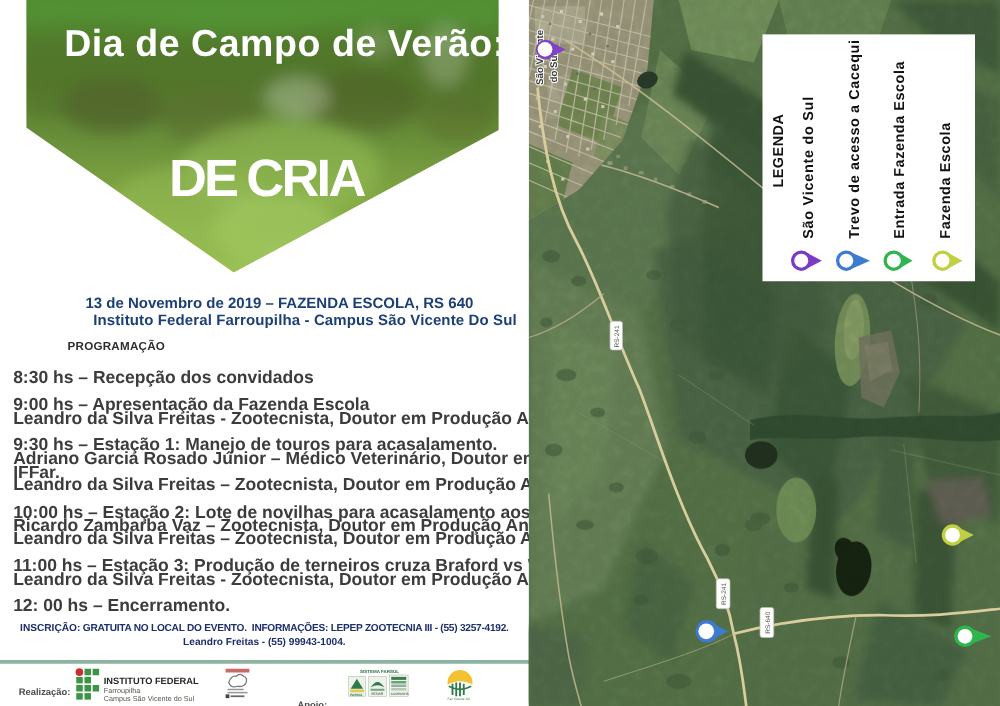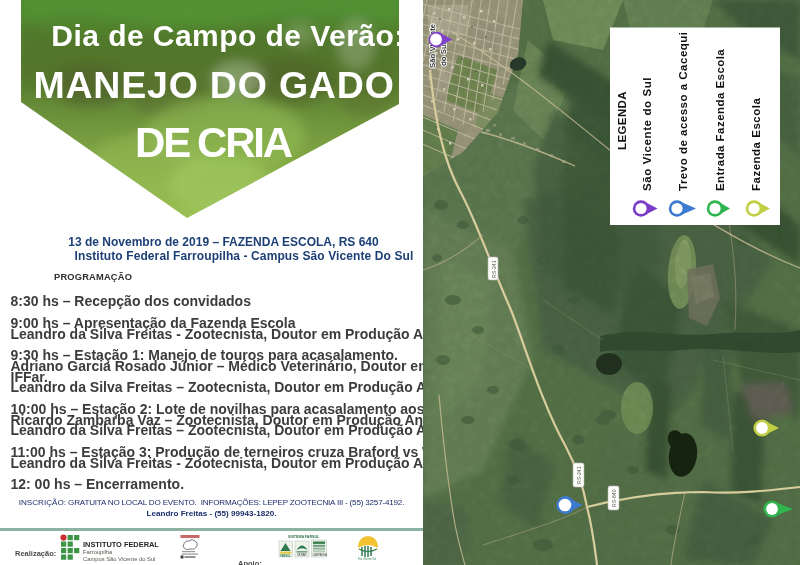--- a/index.html
+++ b/index.html
@@ -43,21 +43,20 @@
       <ellipse cx="300" cy="35" rx="16" ry="12" fill="#ffffff" opacity="0.15"></ellipse>
       <ellipse cx="225" cy="135" rx="80" ry="38" fill="#96c058" opacity="0.55"></ellipse>
       <ellipse cx="150" cy="165" rx="60" ry="32" fill="#95bd56" opacity="0.5"></ellipse>
       <ellipse cx="220" cy="185" rx="50" ry="28" fill="#a3ca62" opacity="0.6"></ellipse>
     </g>
   </g>
 </svg>
 
 <div class="abs" style="left:16px;top:19px;width:424px;text-align:center;color:#ffffff;font-size:30px;font-weight:bold;letter-spacing:0.45px;">Dia de Campo de Verão:</div>
 
-<div class="abs" style="left:0;top:64px;width:428px;text-align:center;color:#ffffff;font-size:37.5px;font-weight:bold;letter-spacing:0.8px;">MANEJO DO GADO</div>
 
 <div class="abs" style="left:0;top:106.5px;width:426px;text-align:center;color:#ffffff;font-size:42px;font-weight:bold;letter-spacing:-2.2px;word-spacing:-1.5px;margin-top:12px;">DE CRIA</div>
 
 <div class="abs" style="left:0;top:235px;width:423px;text-align:center;color:#1c4076;font-size:12px;font-weight:bold;padding-left:12px;">13 de Novembro de 2019 – FAZENDA ESCOLA, RS 640</div>
 
 <div class="abs" style="left:0;top:249px;width:488px;text-align:center;color:#1c4076;font-size:12px;font-weight:bold;letter-spacing:0.1px;">Instituto Federal Farroupilha - Campus São Vicente Do Sul</div>
 
 <div class="abs" style="left:11px;top:271.5px;color:#2e2e2e;font-size:9.3px;font-weight:bold;letter-spacing:0.2px;padding-left:43px;">PROGRAMAÇÃO</div>
 
 <div class="abs" style="left:10.5px;top:296.4px;color:#3c3c3c;font-size:14px;font-weight:bold;line-height:10.75px;letter-spacing:0;">
@@ -74,23 +73,23 @@
 10:00 hs – Estação 2: Lote de novilhas para acasalamento aos 24 meses.<br>
 Ricardo Zambarba Vaz – Zootecnista, Doutor em Produção Animal. Prof. Adjunto da UFPel.<br>
 Leandro da Silva Freitas – Zootecnista, Doutor em Produção Animal. Prof. do IFFar.<br>
 <br>
 11:00 hs – Estação 3: Produção de terneiros cruza Braford vs Wagyu.<br>
 Leandro da Silva Freitas - Zootecnista, Doutor em Produção Animal. Prof. do IFFar.<br>
 <br>
 12: 00 hs – Encerramento.
 </div>
 
-<div class="abs" style="left:0;top:498px;width:423px;text-align:center;color:#1d2f6c;font-size:8.1px;font-weight:normal;letter-spacing:-0.2px;"><span style="letter-spacing:0;">INSCRIÇÃO:</span> GRATUITA NO LOCAL DO EVENTO.&nbsp; INFORMAÇÕES: LEPEP ZOOTECNIA III - (55) 3257-4192.</div>
-
-<div class="abs" style="left:0;top:509.2px;width:423px;text-align:center;color:#1d2f6c;font-size:8.1px;font-weight:bold;">Leandro Freitas - (55) 99943-1820.</div>
+<div class="abs" style="left:0;top:498px;width:423px;text-align:center;color:#1d2f6c;font-size:8.1px;font-weight:bold;letter-spacing:-0.2px;"><span style="letter-spacing:0;">INSCRIÇÃO:</span> GRATUITA NO LOCAL DO EVENTO.&nbsp; INFORMAÇÕES: LEPEP ZOOTECNIA III - (55) 3257-4192.</div>
+
+<div class="abs" style="left:0;top:509.2px;width:423px;text-align:center;color:#1d2f6c;font-size:8.1px;font-weight:bold;">Leandro Freitas - (55) 99943-1004.</div>
 
 <div class="abs" style="left:0;top:527.5px;width:427px;height:3px;background:#8cb2a1;"></div>
 
 <div class="abs" style="left:15px;top:532.5px;color:#4a4a4a;font-size:7.5px;font-weight:bold;margin-top:16px;">Realização:</div>
 
 <svg class="abs" style="left:59px;top:534px" width="125" height="30" viewBox="0 0 125 30">
   <circle cx="4.5" cy="3.6" r="3.1" fill="#c92e31"></circle>
   <rect x="8.6" y="1" width="5.2" height="5.2" fill="#3c9445"></rect>
   <rect x="15.1" y="1" width="5.2" height="5.2" fill="#3c9445"></rect>
   <rect x="2" y="7.5" width="5.2" height="5.2" fill="#3c9445"></rect>

